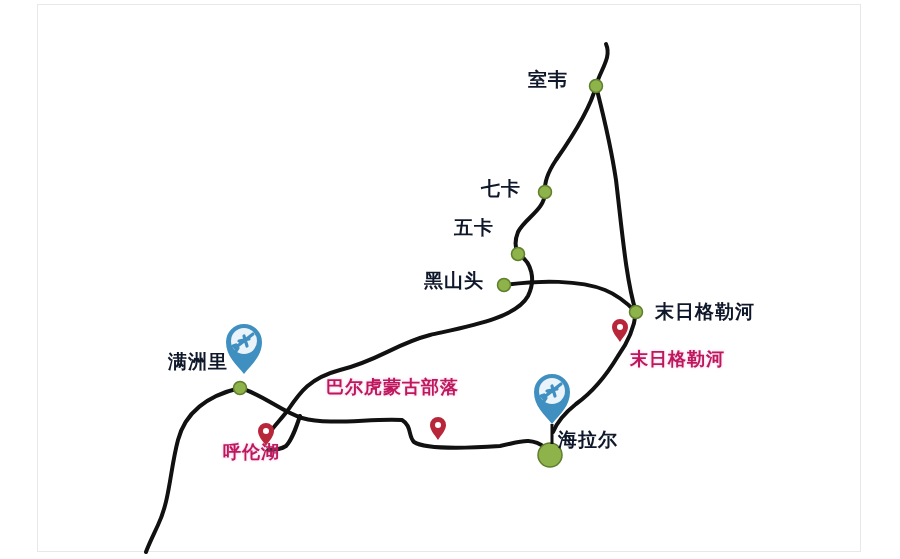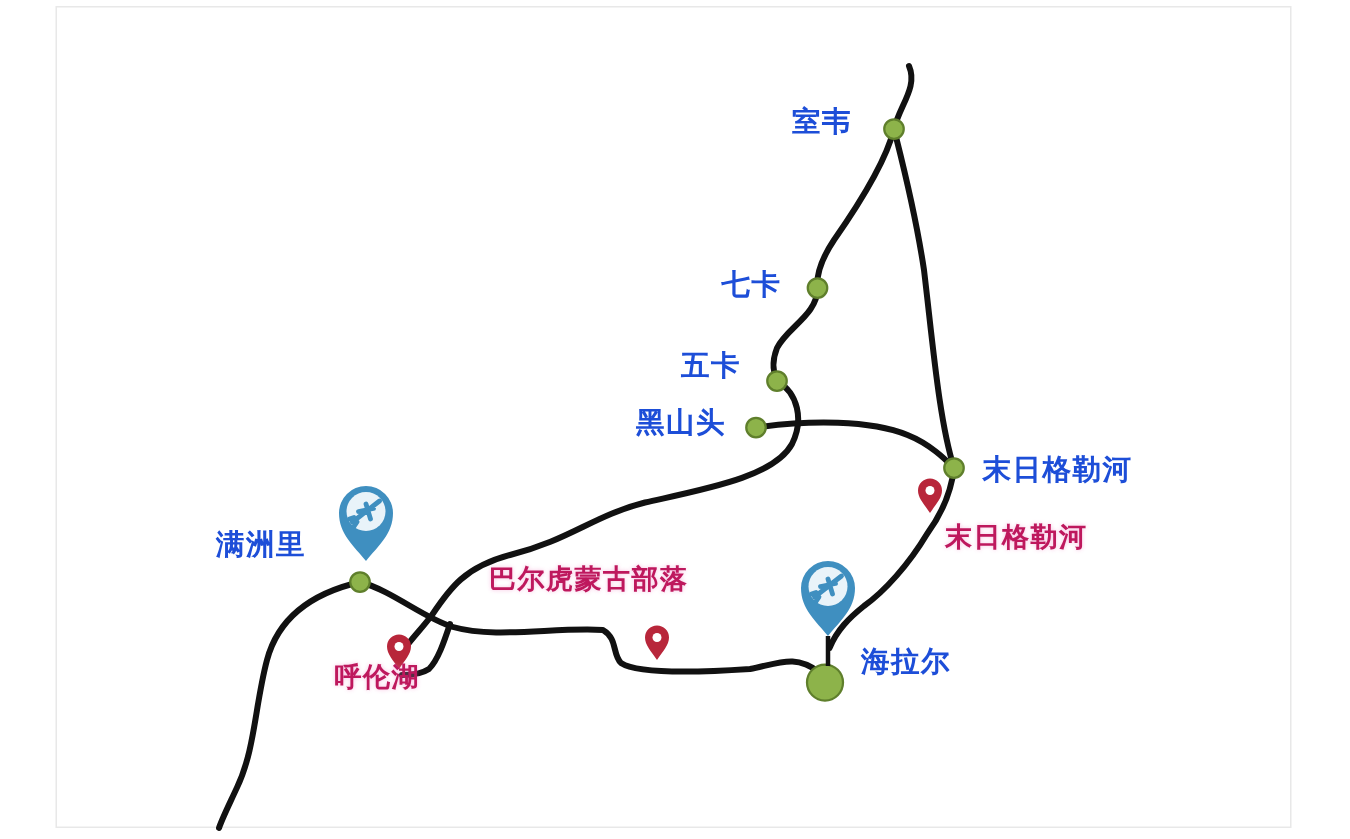--- a/index.html
+++ b/index.html
@@ -1,20 +1,20 @@
 <!DOCTYPE html>
 <html><head>
 <meta charset="utf-8">
 <style>
   html, body { margin:0; padding:0; background:#ffffff; }
   body { width:900px; height:559px; position:relative; overflow:hidden; font-family:"DejaVu Sans", sans-serif; }
   .frame { position:absolute; left:37px; top:4px; width:824px; height:548px; border:1px solid #e8e8e8; background:#fff; box-sizing:border-box; }
   svg.map { position:absolute; left:0; top:0; }
   .label { position:absolute; font-weight:bold; white-space:nowrap; line-height:1; }
-  .black { color:#1d4ed8; font-size:19px; letter-spacing:1px; }
+  .black { color:#0f172a; font-size:19px; letter-spacing:1px;font-family:Liberation Mono, monospace; }
   .pink { color:#be185d; font-size:18px; letter-spacing:1px; text-shadow:0 0 3px rgba(240,120,190,0.45); }
 </style>
 </head>
 <body>
 
 <div class="frame"></div>
 
 <svg class="map" width="900" height="559" viewBox="0 0 900 559">
   <g fill="none" stroke="#111" stroke-width="4" stroke-linecap="round" stroke-linejoin="round">
 
@@ -69,21 +69,21 @@
     <circle cx="438" cy="425" r="3" fill="#fff"></circle>
   </g>
   <g>
     <path d="M266,446 C262,440 258,436 258,431 A8,8 0 1 1 274,431 C274,436 270,440 266,446 Z" fill="#b8263a"></path>
     <circle cx="266" cy="431" r="3" fill="#fff"></circle>
   </g>
 </svg>
 
 <div class="label black" style="left:528px;top:72px;">室韦</div>
 <div class="label black" style="left:481px;top:181px;text-align:center;">七卡</div>
-<div class="label black" style="left:454px;top:235px;">五卡</div>
+<div class="label black" style="left:454px;top:220px;">五卡</div>
 <div class="label black" style="left:404px;top:273px;margin-left:20px;">黑山头</div>
 <div class="label black" style="left:655px;top:304px;">末日格勒河</div>
-<div class="label black" style="left:144px;top:354px;">满洲里</div>
-<div class="label black" style="left:574px;top:432px;">海拉尔</div>
+<div class="label black" style="left:168px;top:354px;">满洲里</div>
+<div class="label black" style="left:558px;top:432px;">海拉尔</div>
 
 <div class="label pink" style="left:630px;top:350px;">末日格勒河</div>
 <div class="label pink" style="left:326px;top:378px;">巴尔虎蒙古部落</div>
 <div class="label pink" style="left:223px;top:443px;">呼伦湖</div>
 
 </body></html>

